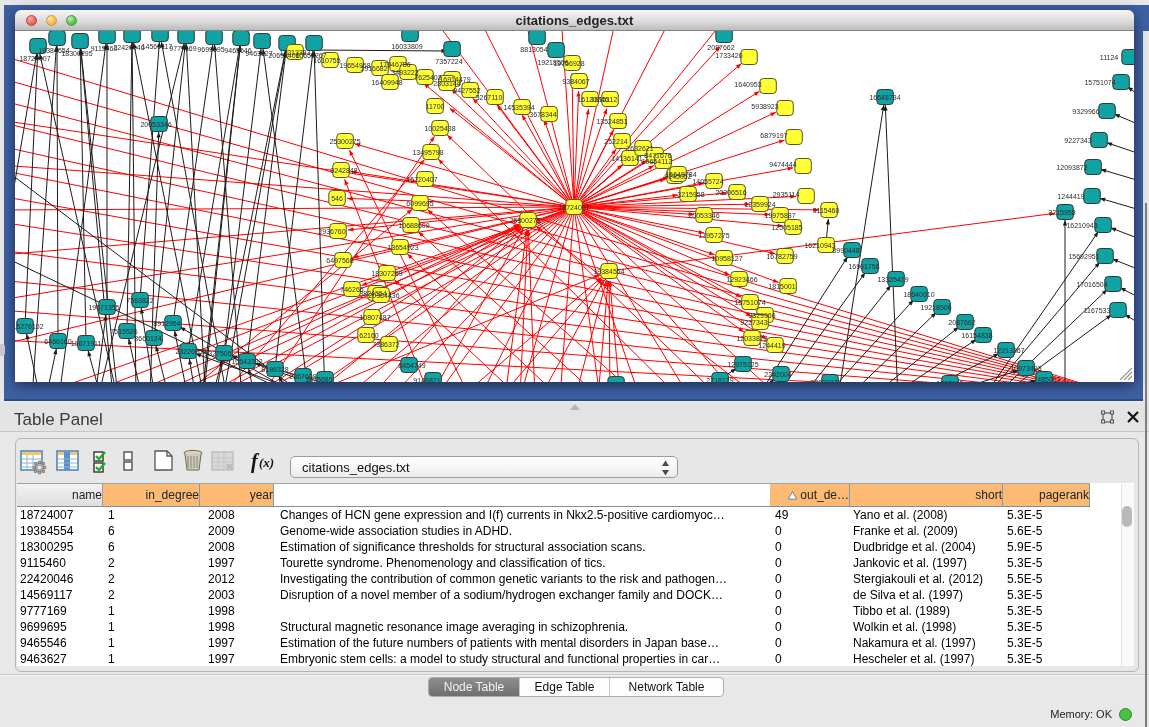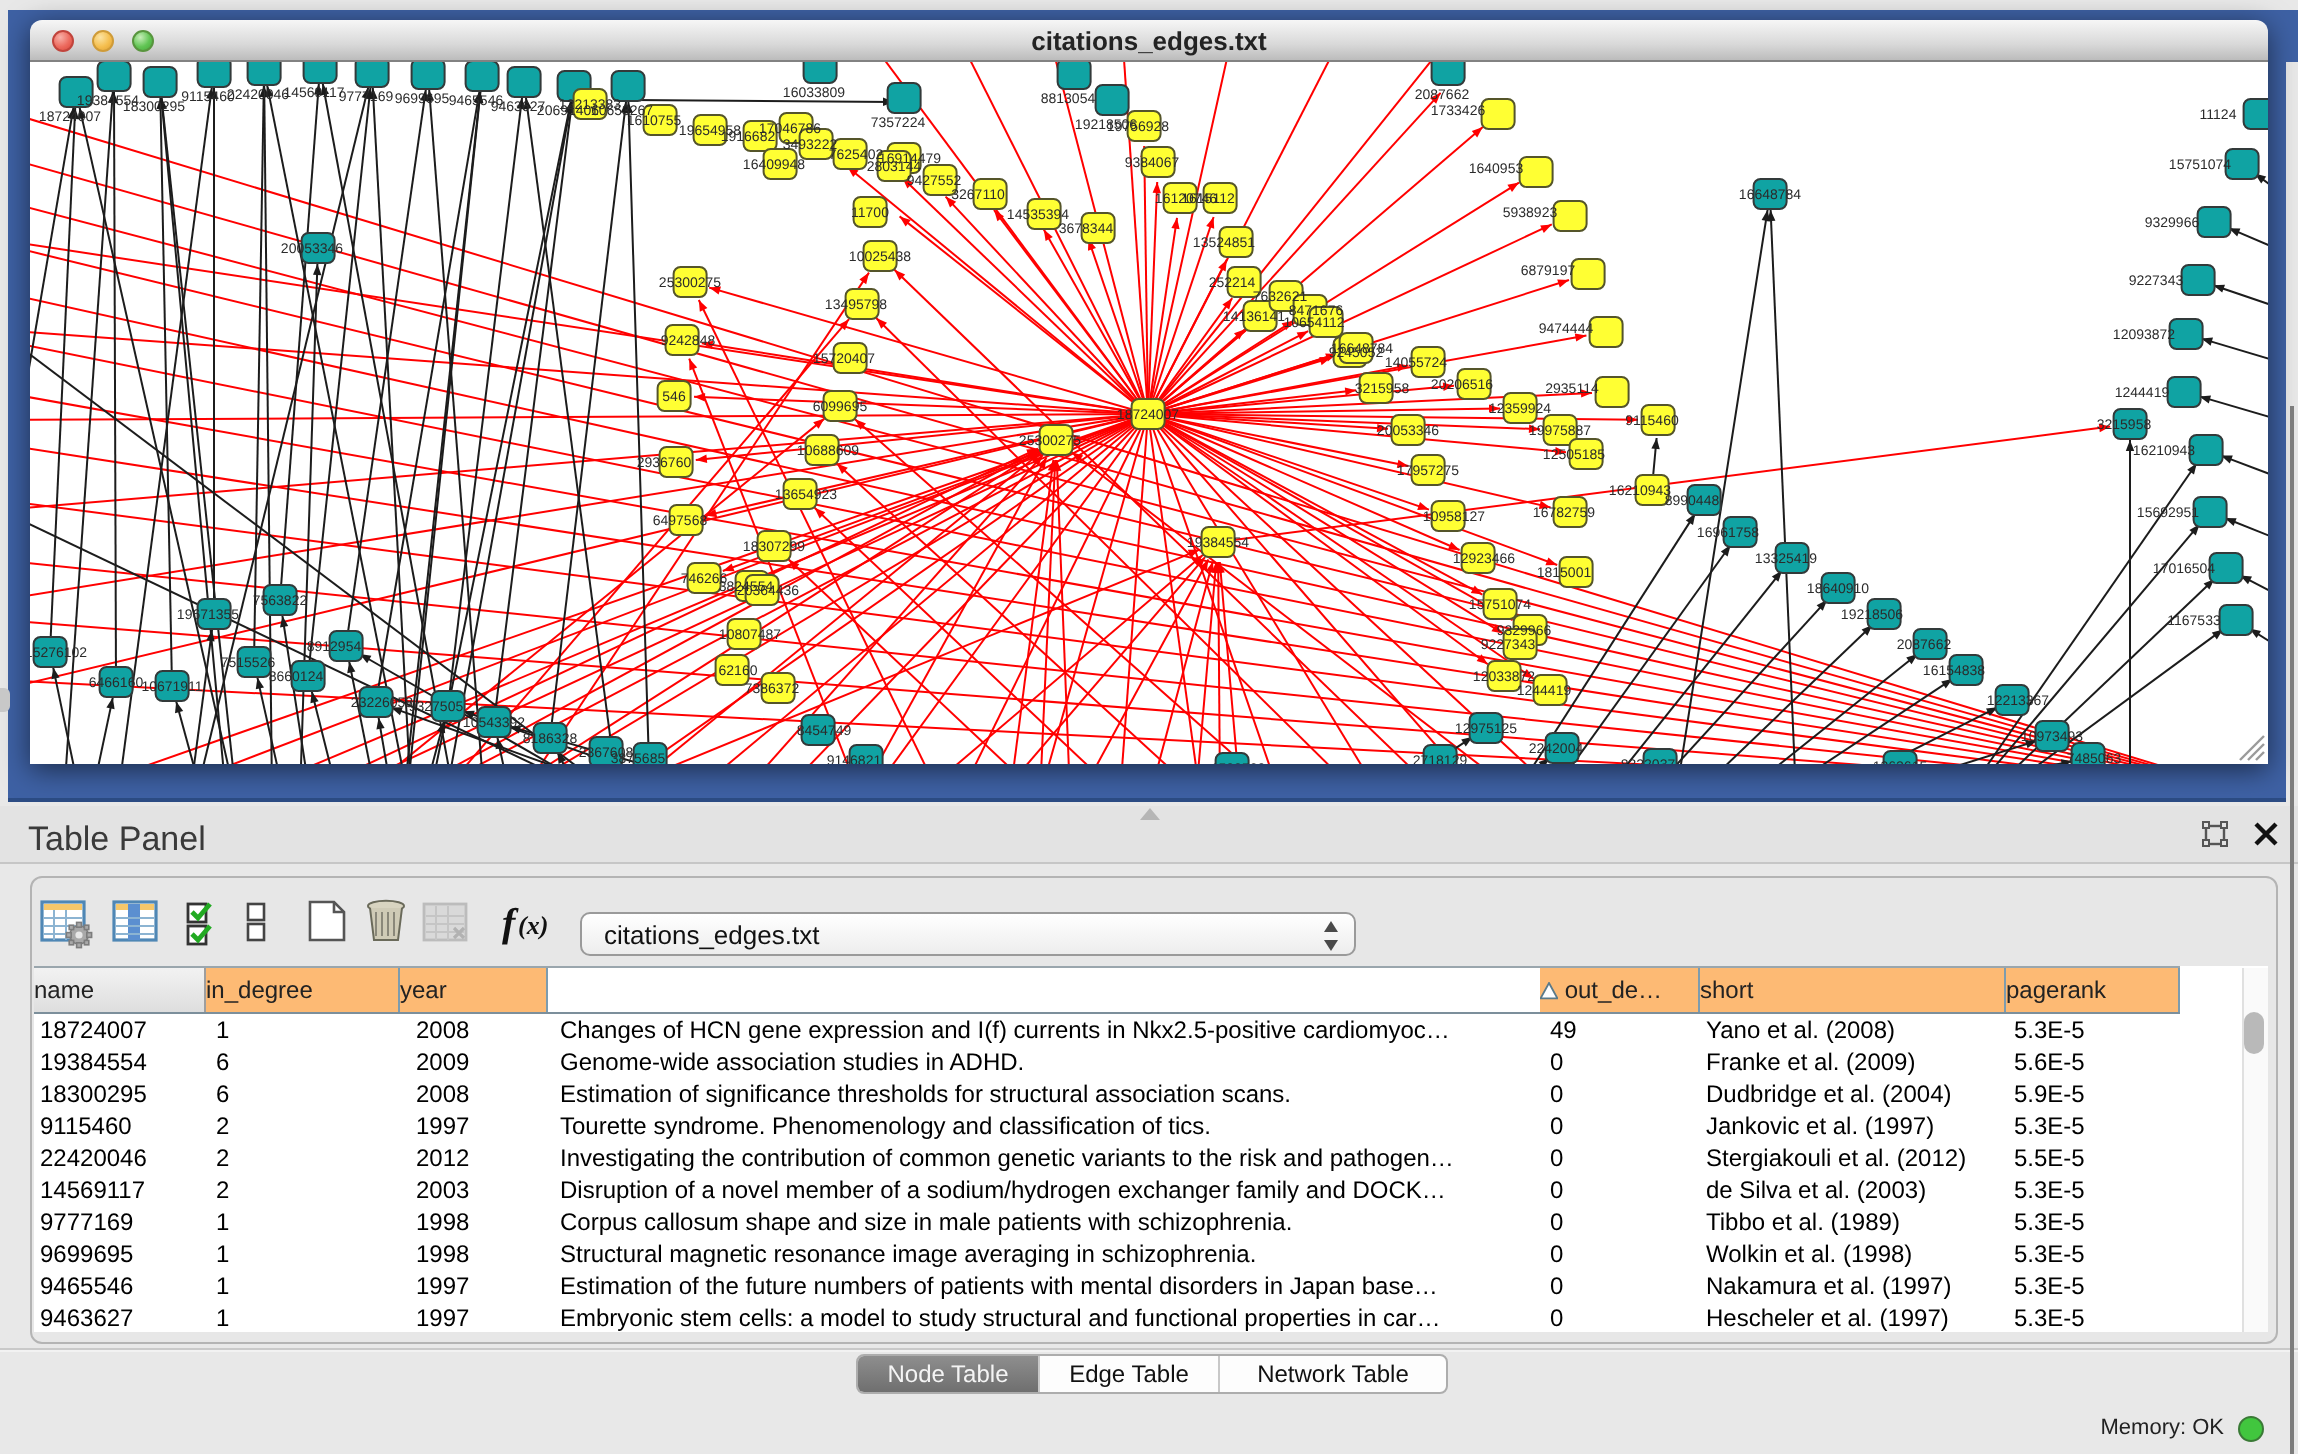--- a/index.html
+++ b/index.html
@@ -10,21 +10,21 @@
 .tbar .tl{position:absolute;top:5px;width:11px;height:11px;border-radius:50%}
 .title{position:absolute;top:3px;width:100%;text-align:center;font-size:13px;font-weight:bold;color:#232323}
 .content{position:absolute;left:0;top:21px;width:1119px;height:351px;background:#fff;overflow:hidden}
 .tpbar{position:absolute;left:0;top:403px;width:100%;height:29px;background:#e3e3e3;border-bottom:1px solid #c6c6c6}
 .tpbar .t{position:absolute;left:14px;top:7px;font-size:17px;color:#3a3a3a}
 .panel{position:absolute;left:15px;top:438px;width:1124px;height:234px;background:#e7e7e7;border:1px solid #b4b4b4;border-radius:6px}
 .combo{position:absolute;left:290px;top:456px;width:388px;height:22px;border:1px solid #9a9a9a;border-radius:5px;background:linear-gradient(#ffffff,#ededed);font-size:13px;color:#111;line-height:21px;padding-left:11px}
 .combo .arr{position:absolute;right:7px;top:3px;width:9px;height:16px}
 .table{position:absolute;left:17px;top:483px;width:1117px;height:183px;background:#fff}
 .thead{position:absolute;left:17px;top:483px;width:1073px;height:24px;background:#fff;border-top:1px solid #9aa6ad;border-bottom:1px solid #7c8f9b}
-.hcell{position:absolute;top:0;height:22px;font-size:12px;color:#222;text-align:left;line-height:22px;border-right:1px solid #7d9cae}
+.hcell{position:absolute;top:0;height:22px;font-size:12px;color:#222;text-align:right;line-height:22px;border-right:1px solid #7d9cae}
 .hcell.b{background:#fdba74}
 .hcell.g{background:linear-gradient(#f2f2f2,#dedede);border-right:1px solid #9e9e9e}
 .trow{position:absolute;left:17px;width:1073px;height:16px;font-size:12px;color:#000}
 .trow span{position:absolute;top:1px;white-space:nowrap}
 .sb{position:absolute;left:1121px;top:484px;width:13px;height:182px;background:#fafafa;border-left:1px solid #e0e0e0}
 .thumb{position:absolute;left:1122px;top:506px;width:10px;height:21px;background:#b9b9b9;border-radius:5px}
 .hline1{position:absolute;left:0;top:674px;width:100%;height:1px;background:#c9c9c9}
 .hline2{position:absolute;left:0;top:675px;width:100%;height:1px;background:#f2f2f2}
 .tabs{position:absolute;left:428px;top:677px;height:20px;border:1px solid #adadad;border-radius:4px;background:#fdfdfd;font-size:12px}
 .tabs .seg{float:left;height:18px;line-height:18px;text-align:center;color:#111}
@@ -816,28 +816,27 @@
     <span style="left:758px">0</span>
     <span style="left:836px">Stergiakouli et al. (2012)</span>
     <span style="left:990px">5.5E-5</span>
   </div>
 <div class="trow" style="top:587px">
     <span style="left:3px">14569117</span>
     <span style="left:91px">2</span>
     <span style="left:191px">2003</span>
     <span style="left:263px">Disruption of a novel member of a sodium/hydrogen exchanger family and DOCK…</span>
     <span style="left:758px">0</span>
-    <span style="left:836px">de Silva et al. (2003)</span>
+    <span style="left:836px">de Silva et al. (1997)</span>
     <span style="left:990px">5.3E-5</span>
   </div>
 <div class="trow" style="top:603px">
     <span style="left:3px">9777169</span>
     <span style="left:91px">1</span>
     <span style="left:191px">1998</span>
-    <span style="left:263px">Corpus callosum shape and size in male patients with schizophrenia.</span>
     <span style="left:758px">0</span>
     <span style="left:836px">Tibbo et al. (1989)</span>
     <span style="left:990px">5.3E-5</span>
   </div>
 <div class="trow" style="top:619px">
     <span style="left:3px">9699695</span>
     <span style="left:91px">1</span>
     <span style="left:191px">1998</span>
     <span style="left:263px">Structural magnetic resonance image averaging in schizophrenia.</span>
     <span style="left:758px">0</span>

